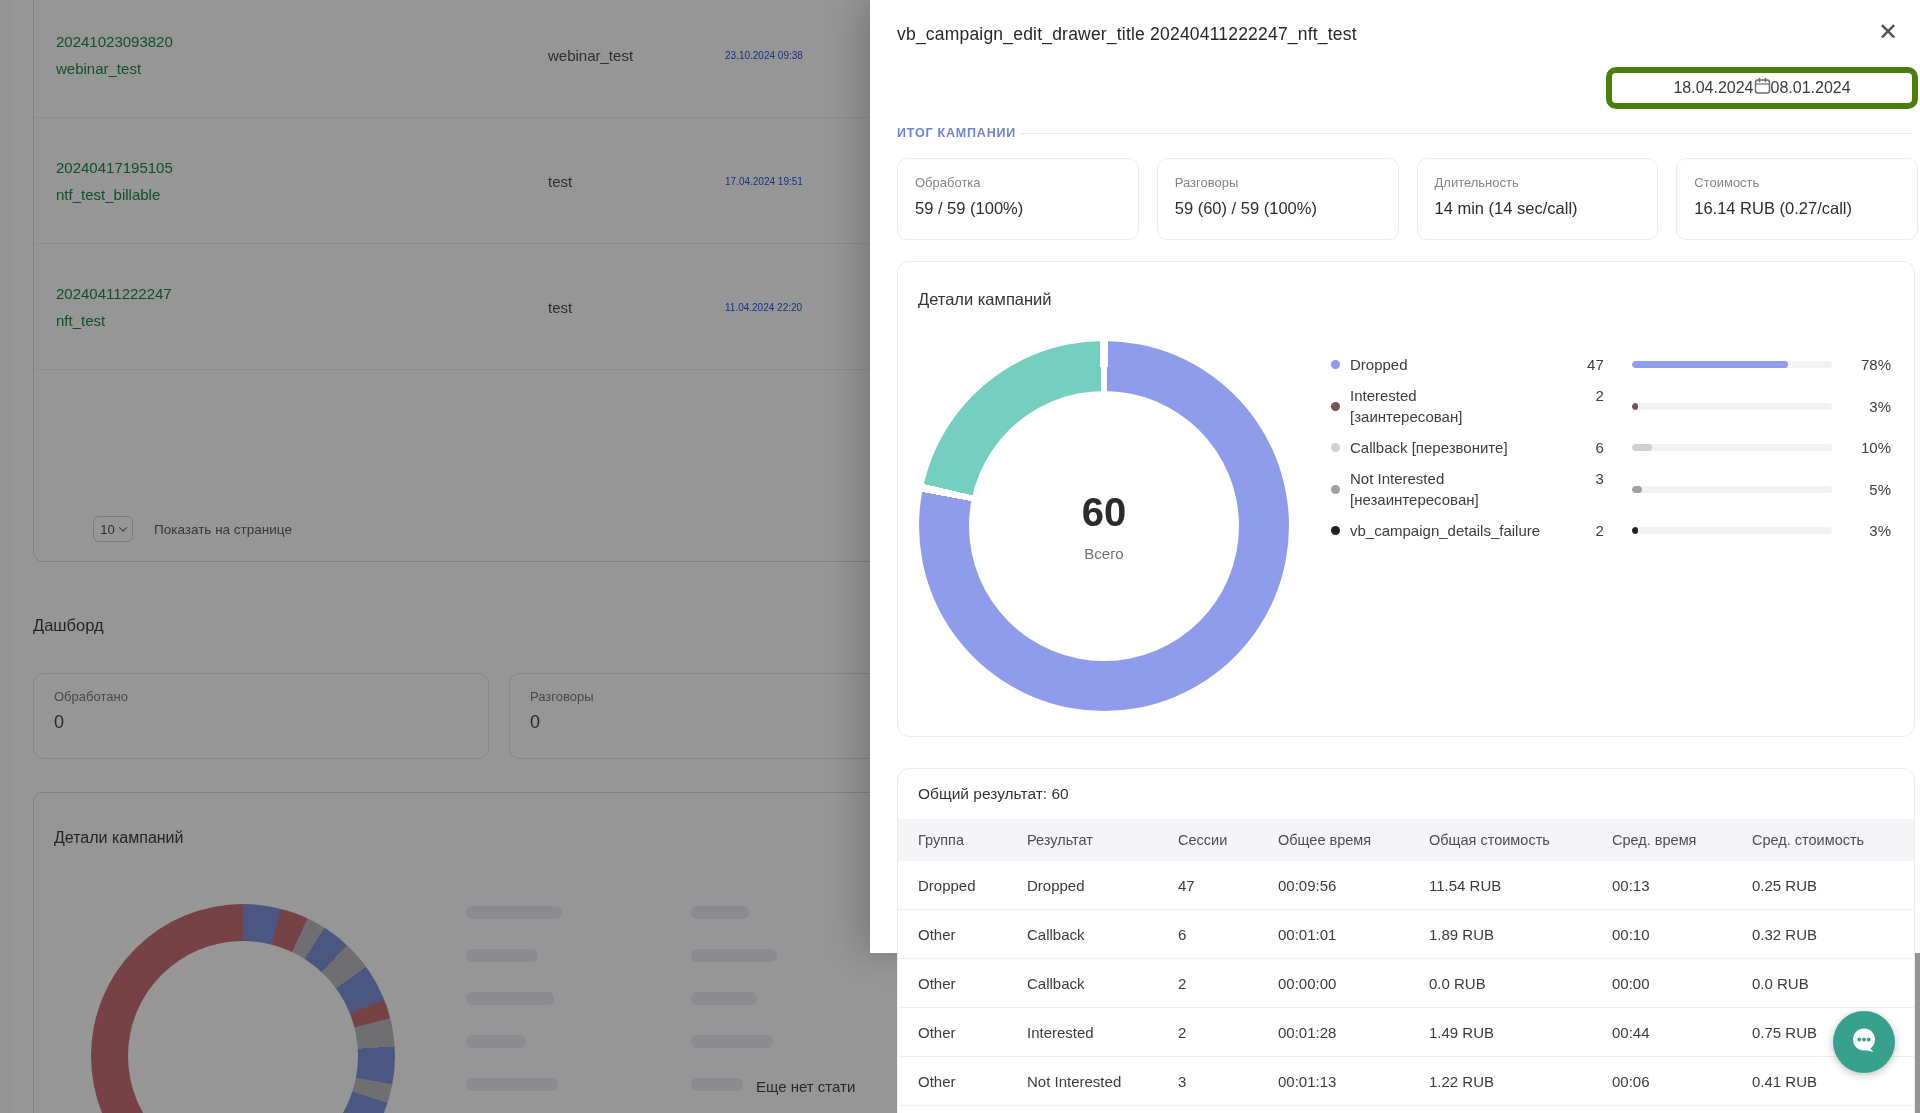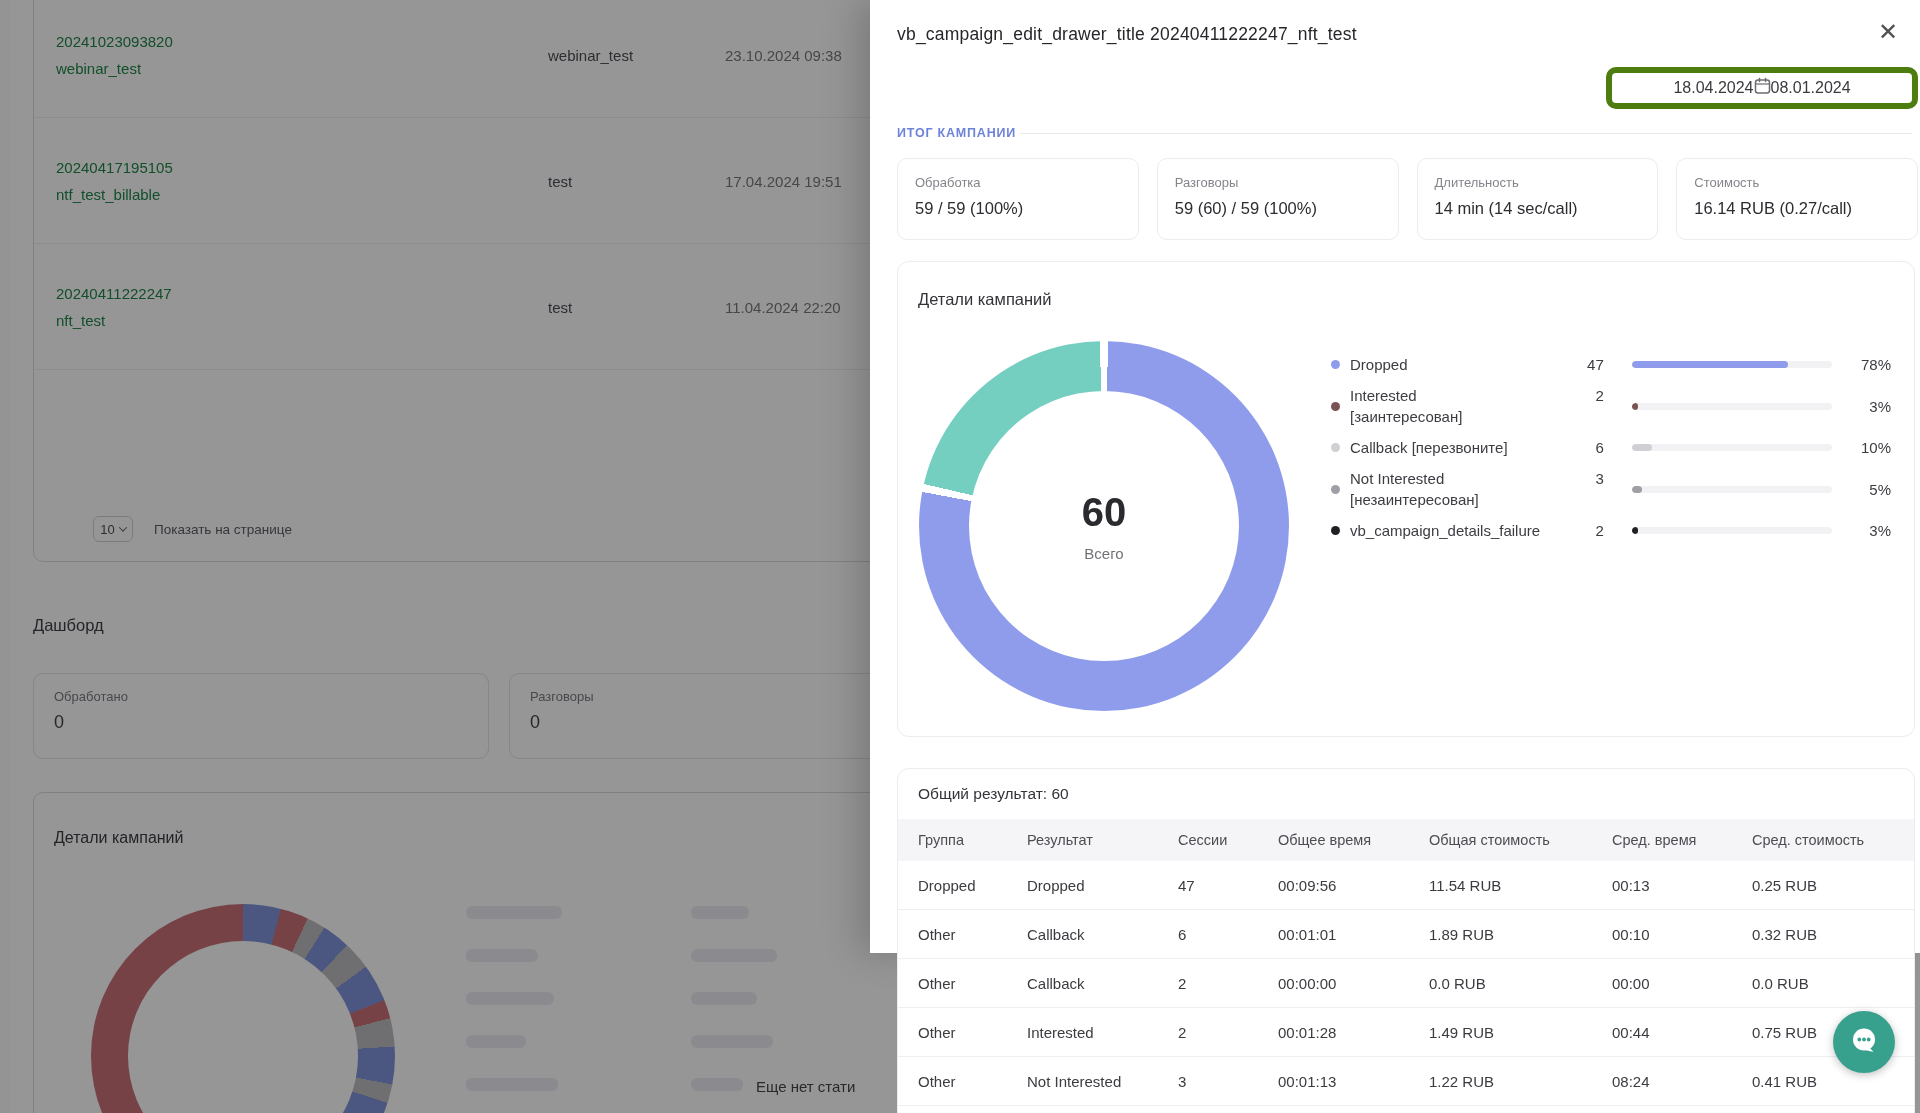--- a/index.html
+++ b/index.html
@@ -8,21 +8,21 @@
 
   
   .bg-layer { position:absolute; inset:0; z-index:1; }
   .left-strip { position:absolute; left:0; top:0; width:11px; height:100%; background:#fbfbfc; }
   .bg-card { position:absolute; background:#fff; border:1px solid #d9d9de; border-radius:10px; }
   #bg-table-card { left:33px; top:-70px; width:1400px; height:632px; }
   #bg-rows { position:absolute; left:0; top:61px; right:0; }
   .bg-row { position:relative; height:126px; border-bottom:1px solid #ededf0; }
   .bg-row-main { position:absolute; left:22px; top:50%; transform:translateY(-50%); font-size:15px; color:#15803d; line-height:27px; }
   .bg-row-tag  { position:absolute; left:514px; top:50%; transform:translateY(-50%); font-size:15px; color:#45454c; }
-  .bg-row-date { position:absolute; left:691px; top:50%; transform:translateY(-50%); font-size:15px; color:#737373; white-space:nowrap; }
+  .bg-row-date { position:absolute; left:691px; top:50%; transform:translateY(-50%); font-size:10px; color:#1d4ed8; white-space:nowrap; }
   .bg-footer { position:absolute; left:0; top:565px; right:0; height:66px; display:flex; align-items:center; }
   .page-size-select { margin-left:59px; width:40px; height:26px; border:1px solid #cfcfd3; border-radius:6px; display:flex; align-items:center; justify-content:center; gap:5px; font-size:13px; color:#45454c; background:#fff; }
   .chev { width:6px; height:6px; border-right:1.5px solid #5a5a60; border-bottom:1.5px solid #5a5a60; transform:rotate(45deg) translate(-1px,-1px); }
   .page-size-label { margin-left:21px; font-size:13.5px; color:#55555c; }
 
   #bg-dash-heading { position:absolute; left:33px; top:616px; font-size:16.5px; color:#33333a; }
   .bg-stat-card { position:absolute; top:673px; height:86px; width:456px; background:#fff; border:1px solid #e2e2e7; border-radius:10px; }
   .bg-stat-label { position:absolute; left:20px; top:15px; font-size:13px; color:#75757c; }
   .bg-stat-value { position:absolute; left:20px; top:38px; font-size:18px; color:#3a3a41; }
 
@@ -311,21 +311,21 @@
           <div class="res-c">1.49 RUB</div>
           <div class="res-c">00:44</div>
           <div class="res-c">0.75 RUB</div>
         </div>
         <div class="res-row res-grid">
           <div class="res-c">Other</div>
           <div class="res-c">Not Interested</div>
           <div class="res-c">3</div>
           <div class="res-c">00:01:13</div>
           <div class="res-c">1.22 RUB</div>
-          <div class="res-c">08:24</div>
+          <div class="res-c">00:06</div>
           <div class="res-c">0.41 RUB</div>
         </div>
       </div>
   </div>
 </div>
 
 <button id="chat-fab" style="background: rgb(56, 161, 142);">
   <span>
     <svg width="34" height="34" viewBox="0 0 34 34">
       <circle cx="17" cy="15.5" r="11" fill="#ffffff"></circle>

